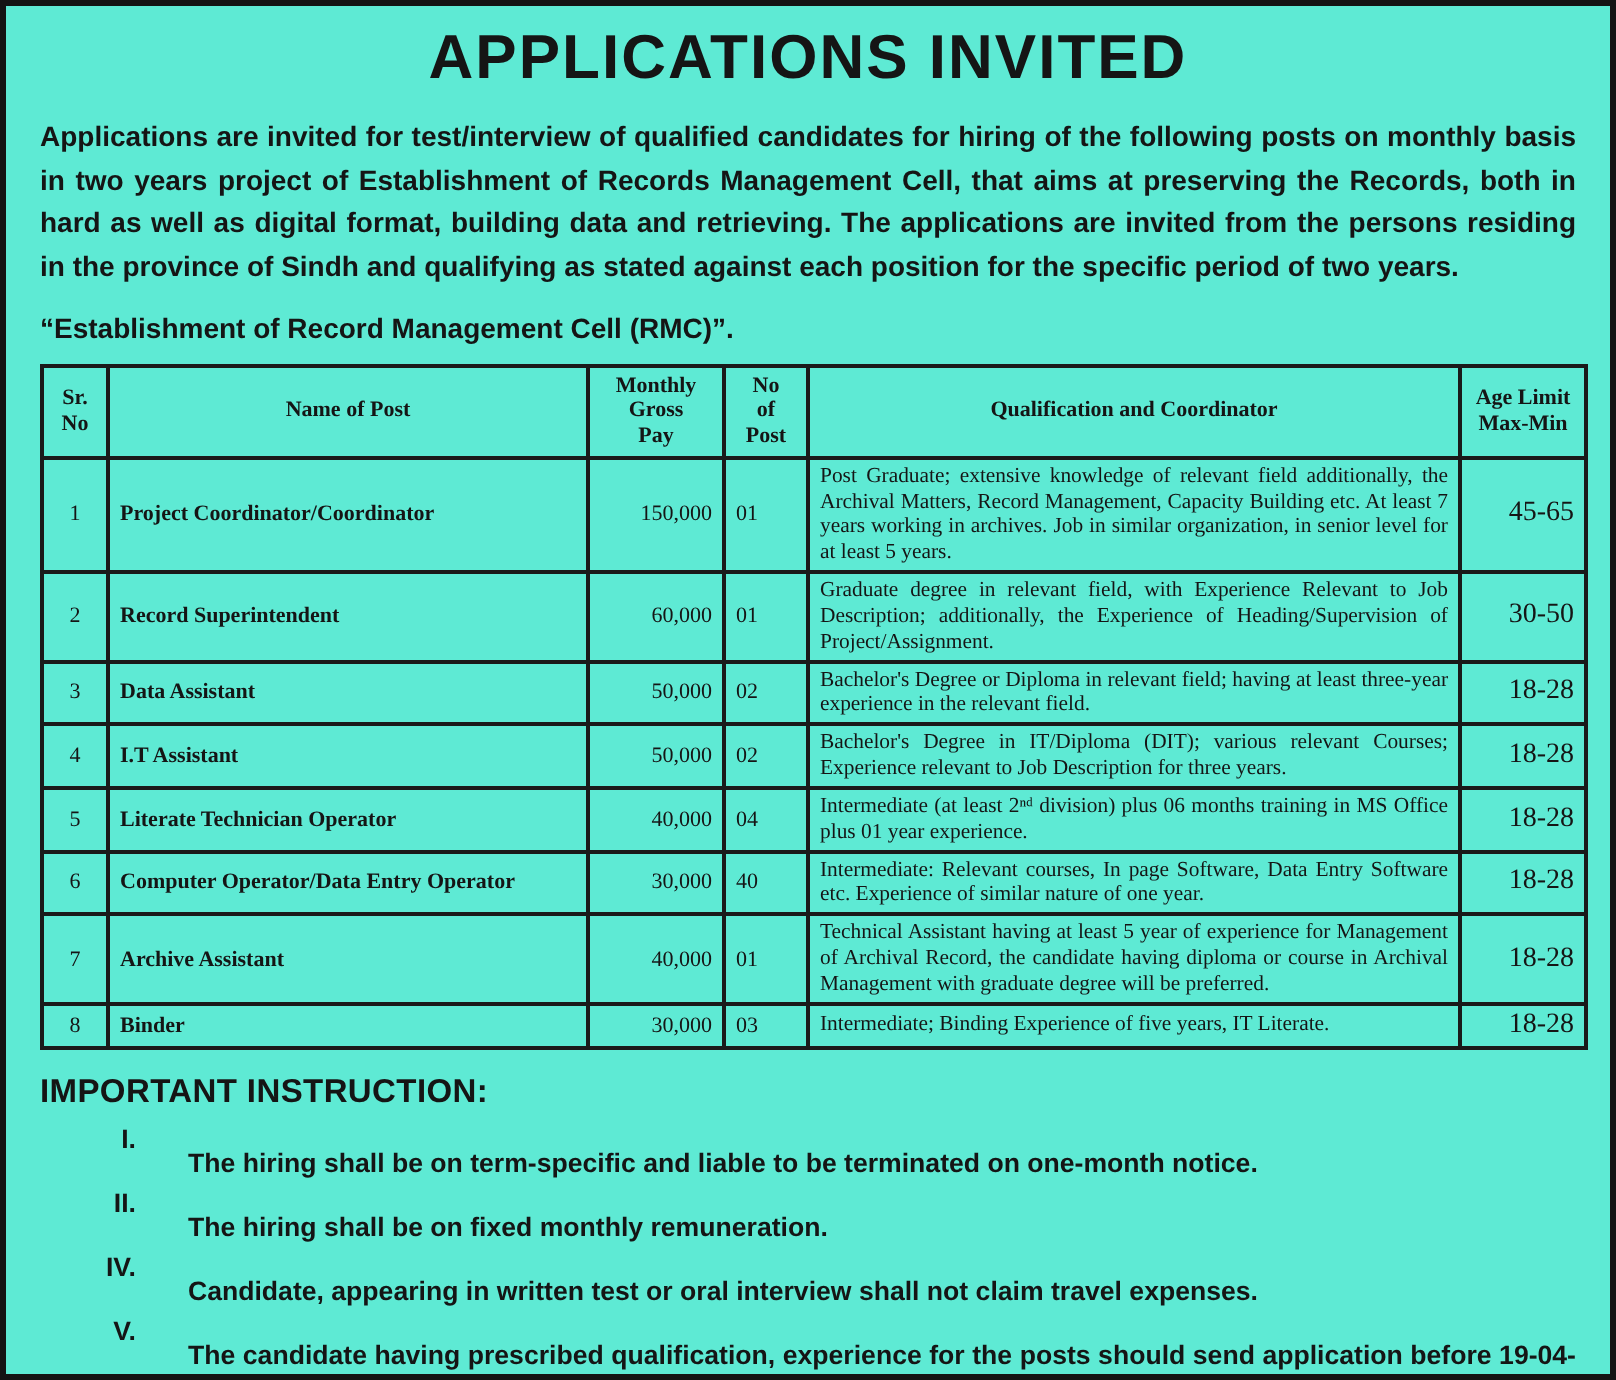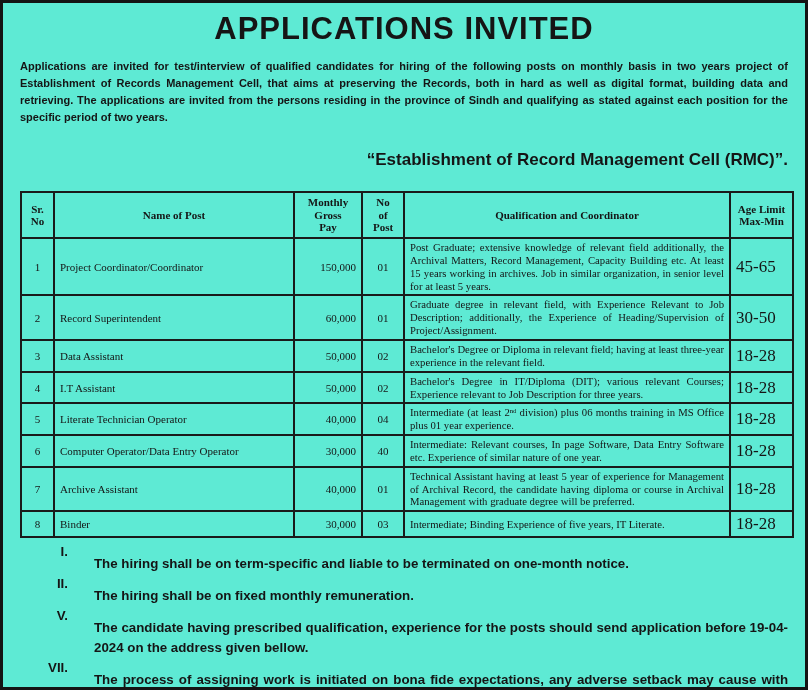--- a/index.html
+++ b/index.html
@@ -16,56 +16,55 @@
   }
   .ad-title {
     text-align: center;
     font-size: 31px;
     font-weight: bold;
     letter-spacing: 1px;
     margin-top: 2px;
   }
   .intro {
     margin-top: 11px;
-    font-size: 11px;
+    font-size: 14px;
     font-weight: bold;
     line-height: 1.55;
     text-align: justify;
   }
   .section-heading {
-    margin-top: 24px;
-    font-size: 17px;
-    font-weight: bold;
-    text-align: right;
+    margin-top: 11px;
+    font-size: 14px;
+    font-weight: bold;
   }
   table.posts {
-    margin-top: 21px;
+    margin-top: 10px;
     width: 100%;
     border-collapse: collapse;
     table-layout: fixed;
     font-family: "Liberation Serif", serif;
   }
   table.posts th, table.posts td {
     border: 2px solid #1a1a1a;
     vertical-align: middle;
     padding: 2px 5px;
   }
   table.posts th {
     font-size: 11px;
     line-height: 1.15;
     white-space: pre-line;
     text-align: center;
     padding: 3px 2px;
   }
   td.c-sr   { text-align: center; font-size: 11px; }
-  td.c-name { text-align: left;   font-size: 11px; padding-left: 8px; }
+  td.c-name { text-align: left;   font-size: 11px; padding-left: 8px; font-weight: bold; }
   td.c-pay  { text-align: right;  font-size: 11px; padding-right: 7px; }
-  td.c-post { text-align: center; font-size: 11px; font-family: Liberation Serif, serif; }
+  td.c-post { text-align: left; font-size: 11px; font-family: Liberation Serif, serif; }
   td.c-qual { text-align: justify; font-size: 10.7px; line-height: 1.2; }
-  td.c-age  { text-align: left; font-size: 17px; }
+  td.c-age  { text-align: right; font-size: 14px; }
   .instr-heading {
     margin-top: 12px;
     font-size: 16.5px;
     font-weight: bold;
     letter-spacing: 0.2px;
   }
   .instr-list { margin-top: 4px; }
   .instr-item {
     display: flex;
     font-size: 13.3px;
@@ -119,21 +118,21 @@
         <th>Age Limit
 Max-Min</th>
       </tr>
     </thead>
     <tbody>
       <tr>
         <td class="c-sr">1</td>
         <td class="c-name">Project Coordinator/Coordinator</td>
         <td class="c-pay">150,000</td>
         <td class="c-post">01</td>
-        <td class="c-qual">Post Graduate; extensive knowledge of relevant field additionally, the Archival Matters, Record Management, Capacity Building etc. At least 15 years working in archives. Job in similar organization, in senior level for at least 5 years.</td>
+        <td class="c-qual">Post Graduate; extensive knowledge of relevant field additionally, the Archival Matters, Record Management, Capacity Building etc. At least 7 years working in archives. Job in similar organization, in senior level for at least 5 years.</td>
         <td class="c-age">45-65</td>
       </tr>
       <tr>
         <td class="c-sr">2</td>
         <td class="c-name">Record Superintendent</td>
         <td class="c-pay">60,000</td>
         <td class="c-post">01</td>
         <td class="c-qual">Graduate degree in relevant field, with Experience Relevant to Job Description; additionally, the Experience of Heading/Supervision of Project/Assignment.</td>
         <td class="c-age">30-50</td>
       </tr>
@@ -181,31 +180,36 @@
         <td class="c-sr">8</td>
         <td class="c-name">Binder</td>
         <td class="c-pay">30,000</td>
         <td class="c-post">03</td>
         <td class="c-qual">Intermediate; Binding Experience of five years, IT Literate.</td>
         <td class="c-age">18-28</td>
       </tr>
     </tbody>
   </table>
 
+  <div class="instr-heading">IMPORTANT INSTRUCTION:</div>
 
   <div class="instr-list">
     <div class="instr-item">
       <span class="instr-num">I.</span>
       <span class="instr-text">The hiring shall be on term-specific and liable to be terminated on one-month notice.</span>
     </div>
     <div class="instr-item">
       <span class="instr-num">II.</span>
       <span class="instr-text">The hiring shall be on fixed monthly remuneration.</span>
     </div>
     <div class="instr-item">
+      <span class="instr-num">IV.</span>
+      <span class="instr-text">Candidate, appearing in written test or oral interview shall not claim travel expenses.</span>
+    </div>
+    <div class="instr-item">
       <span class="instr-num">V.</span>
       <span class="instr-text">The candidate having prescribed qualification, experience for the posts should send application before 19-04-2024 on the address given bellow.</span>
     </div>
     <div class="instr-item">
       <span class="instr-num">VII.</span>
       <span class="instr-text">The process of assigning work is initiated on bona fide expectations, any adverse setback may cause with holding of process, it cannot be challenged, no claim to this effect is entertainable.</span>
     </div>
   </div>
 
 </div>

